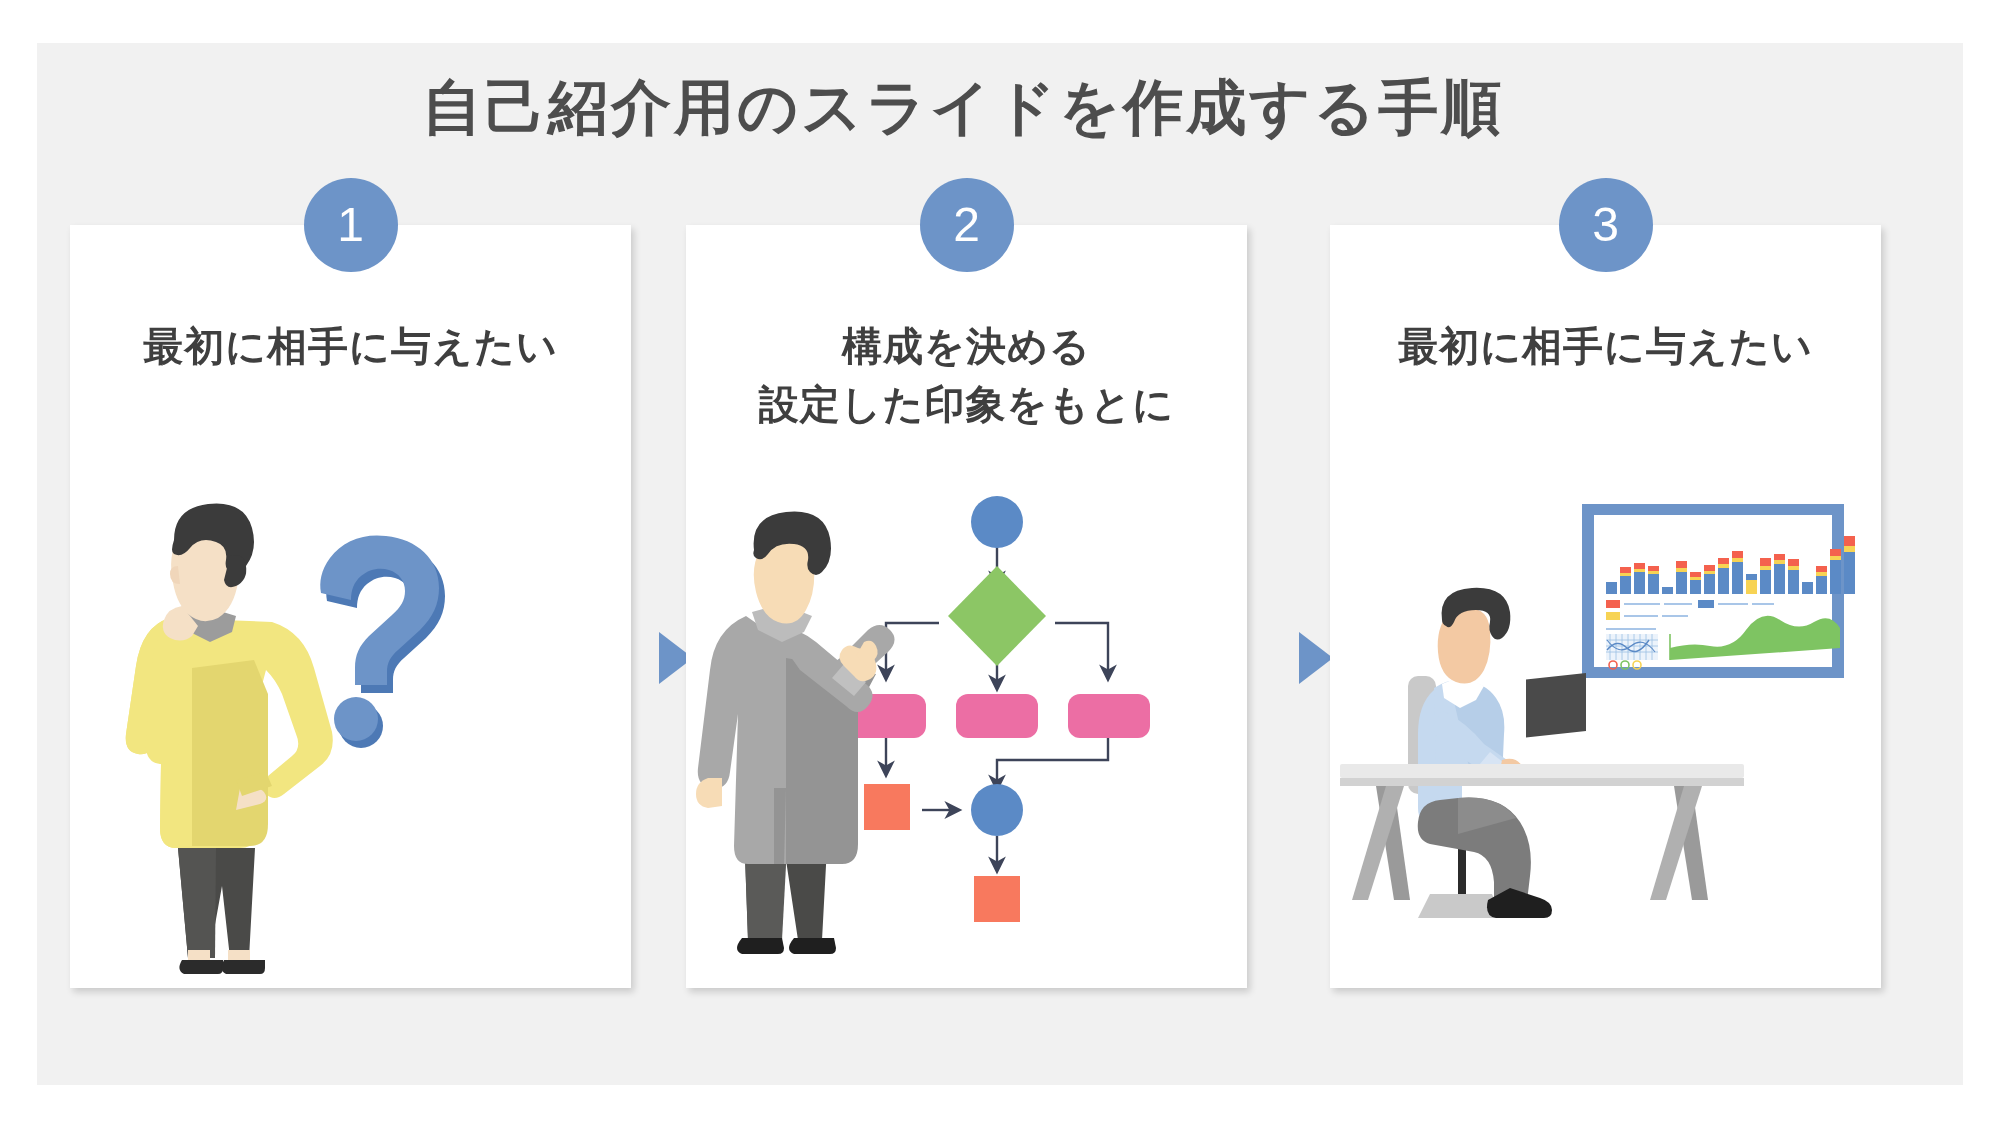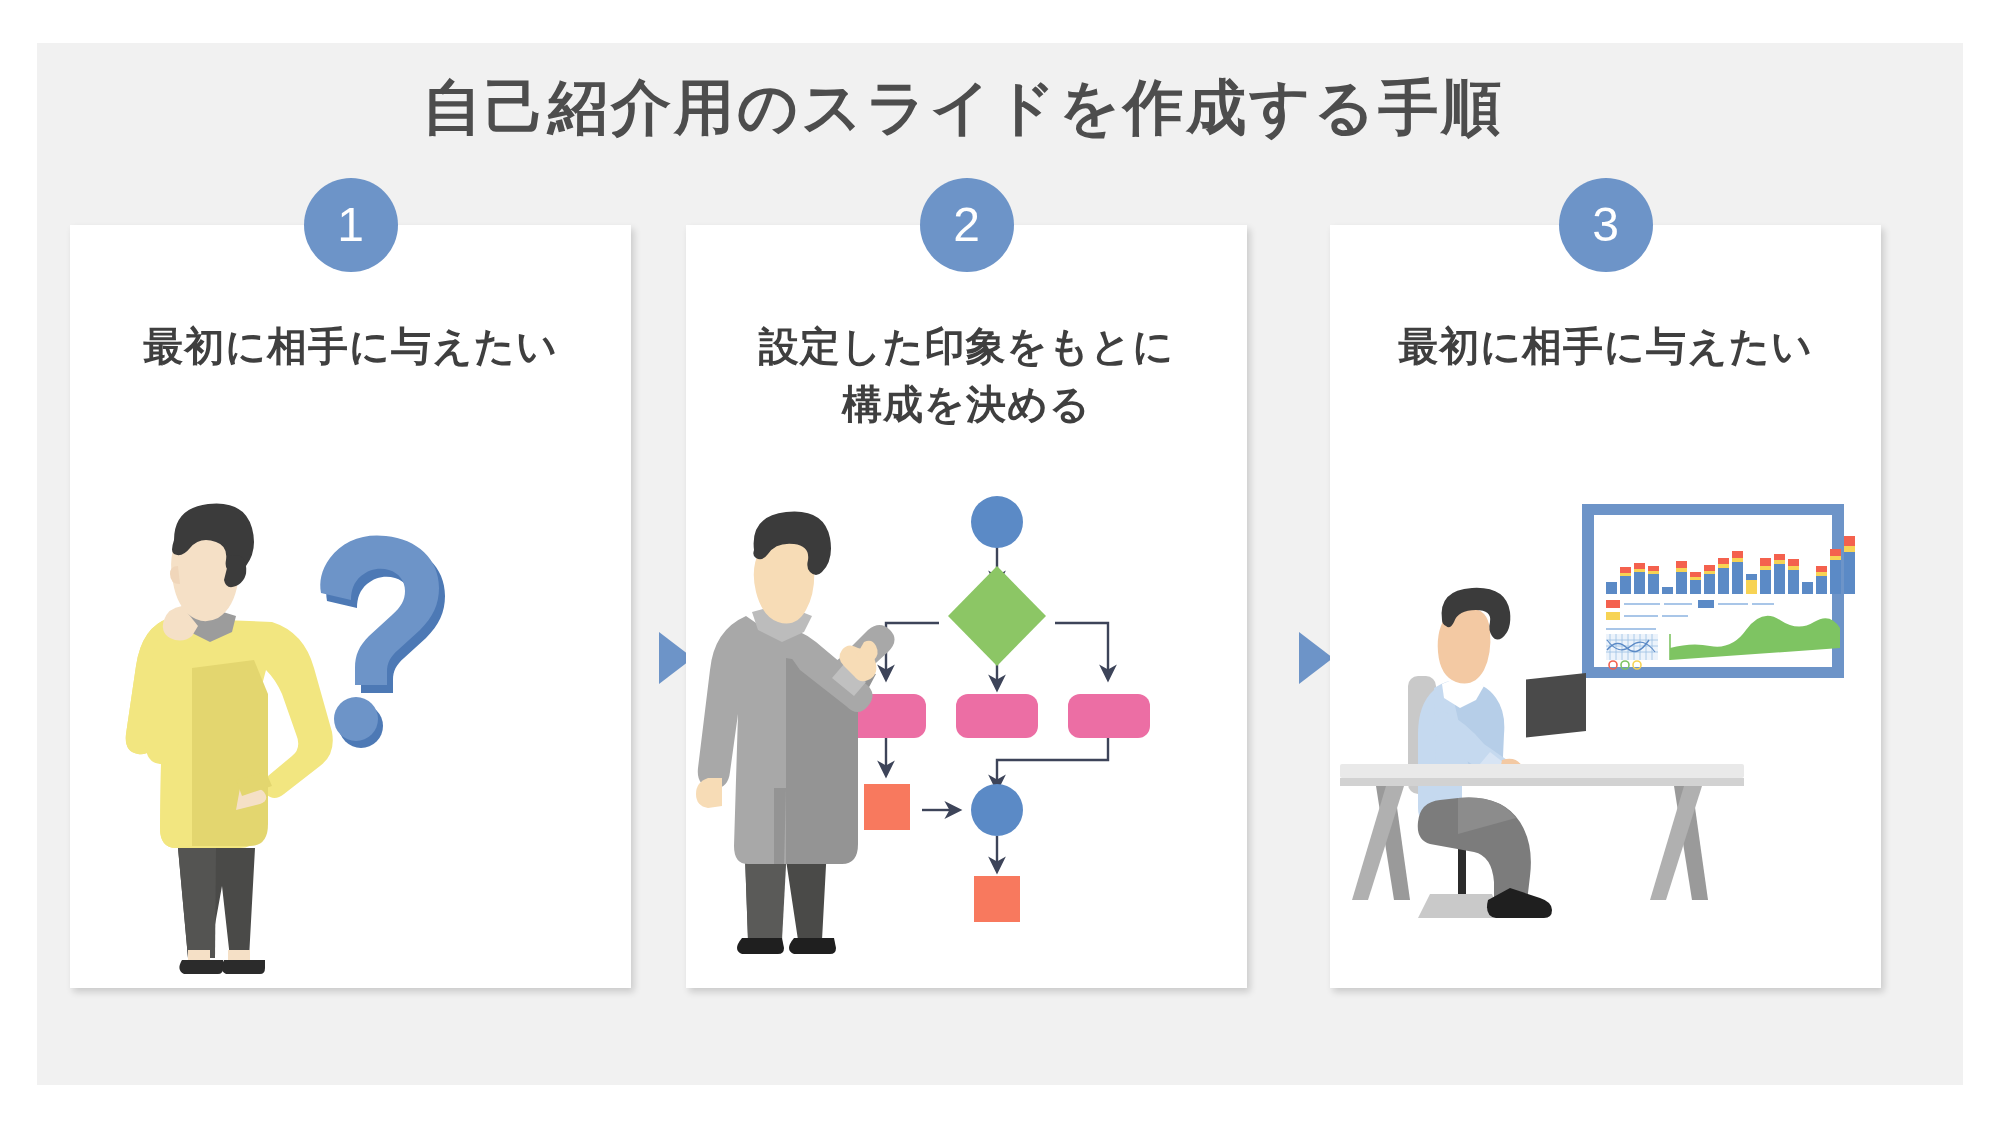--- a/index.html
+++ b/index.html
@@ -119,22 +119,22 @@
 
   <div class="sep-arrow" id="sep-1">
     <svg viewBox="0 0 40 56" xmlns="http://www.w3.org/2000/svg">
       <polygon points="4,2 38,28 4,54" fill="#6d94c8"></polygon>
     </svg>
   </div>
 
   <div class="card" id="card-2">
     <div class="badge">2</div>
     <div class="card-title">
+      <div>構成を決める</div>
       <div>設定した印象をもとに</div>
-      <div>構成を決める</div>
     </div>
 
     <div class="art">
       <svg viewBox="0 0 561 500" xmlns="http://www.w3.org/2000/svg">
         <defs>
           <marker id="ah2" markerWidth="9" markerHeight="9" refX="4.5" refY="4.5" orient="auto">
             <path d="M0.5,0.8 L8,4.5 L0.5,8.2 L2.6,4.5 Z" fill="#3d4459"></path>
           </marker>
         </defs>
 

